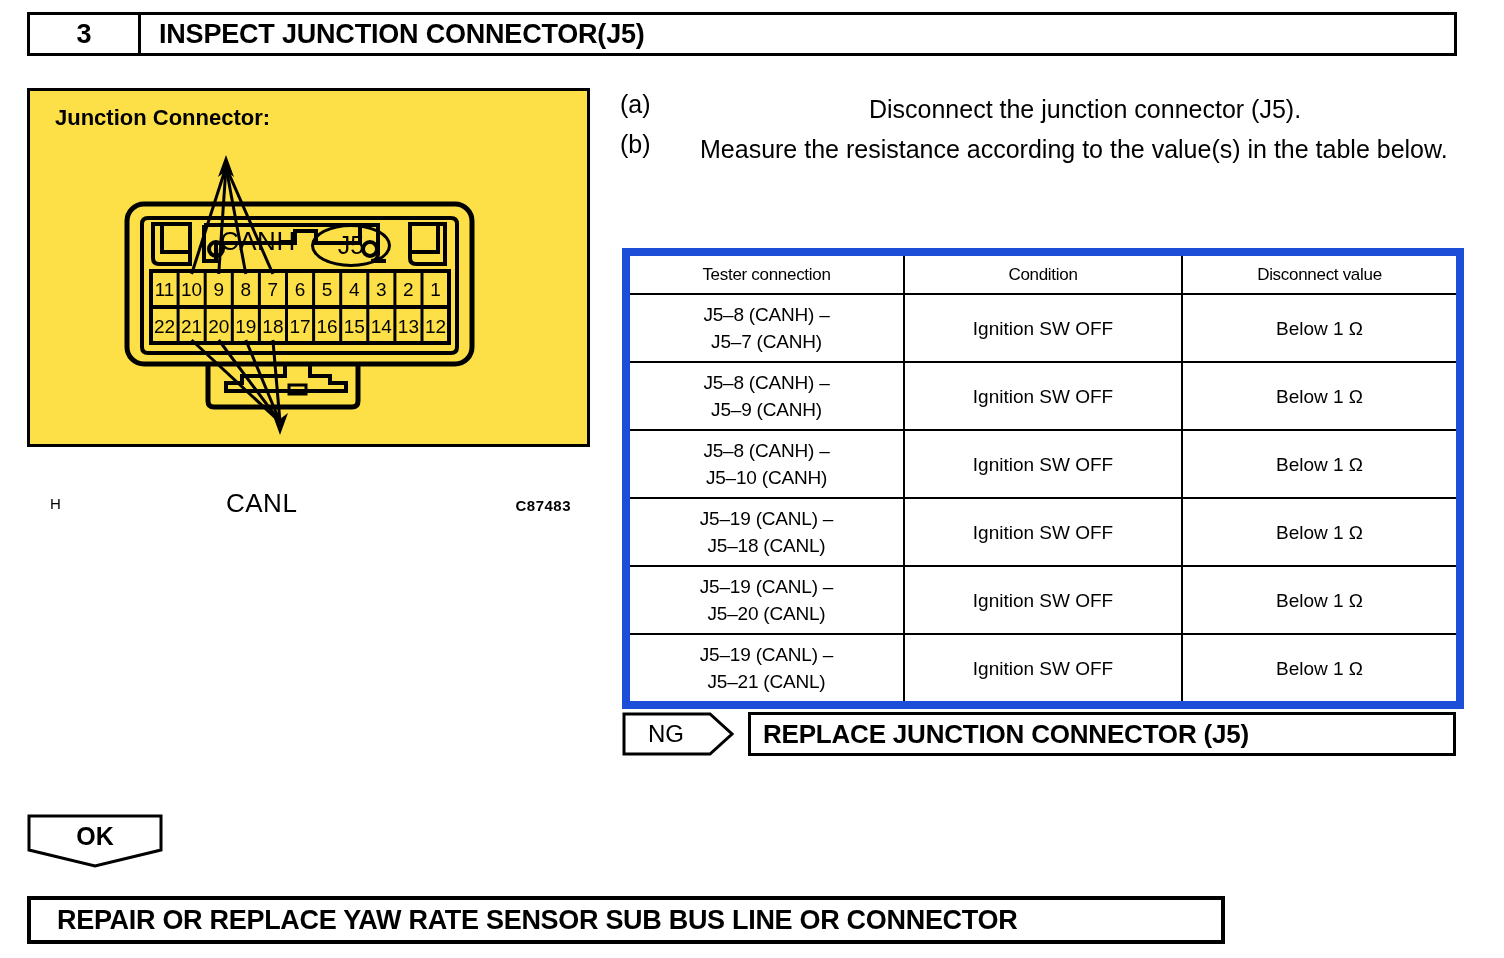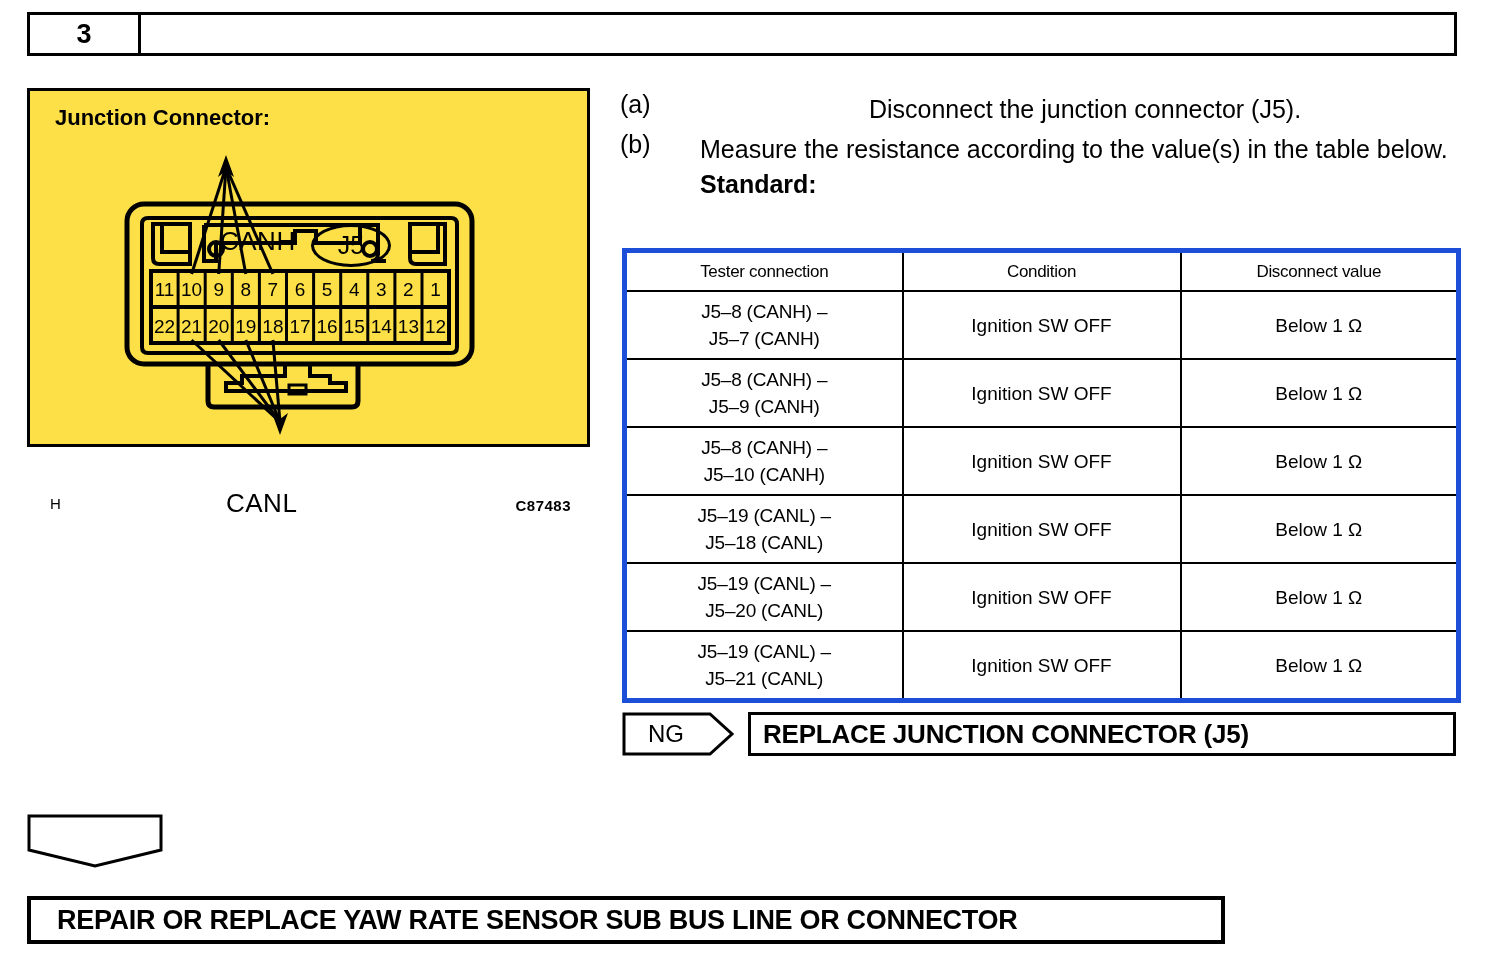--- a/index.html
+++ b/index.html
@@ -151,21 +151,21 @@
     margin-top: 1px;
   }
 
   
   #spec-table {
     position: absolute;
     left: 622px;
     top: 248px;
     width: 834px;
     border-collapse: collapse;
-    border: 5px solid #1d4ed8;
+    border: 8px solid #1d4ed8;
     table-layout: fixed;
     background: #fff;
   }
   #spec-table col.c1 { width: 278px; }
   #spec-table col.c2 { width: 278px; }
   #spec-table col.c3 { width: 278px; }
   #spec-table th,
   #spec-table td {
     border: 2px solid #000;
     text-align: center;
@@ -263,20 +263,21 @@
     font-size: 27px;
     font-weight: bold;
     letter-spacing: -0.3px;
   }
 </style>
 </head>
 <body>
 
 <div id="step-header">
   <div id="step-number-cell">3</div>
+  <div id="step-title-cell">INSPECT JUNCTION CONNECTOR(J5)</div>
 </div>
 
 <div id="figure-box">
 
   <div id="figure-caption">Junction Connector:</div>
 
   <div id="canh-label">CANH</div>
   <div id="j5-bubble">J5</div>
   <div id="canl-label">CANL</div>
 
@@ -370,21 +371,20 @@
 
 <div id="instructions">
   <div class="instr-row">
     <div class="instr-marker">(a)</div>
     <div class="instr-text nojust">Disconnect the junction connector (J5).</div>
   </div>
   <div class="instr-row">
     <div class="instr-marker">(b)</div>
     <div class="instr-text">Measure the resistance according to the value(s) in the table below.</div>
   </div>
-  <div id="standard-label">Standard:</div>
 </div>
 
 <table id="spec-table">
   <colgroup>
     <col class="c1">
       <col class="c2">
       <col class="c3">
   </colgroup>
   <thead>
     <tr>
@@ -452,15 +452,16 @@
     </svg>
     <div id="ng-tag-label">NG</div>
   </div>
   <div id="ng-action">REPLACE JUNCTION CONNECTOR (J5)</div>
 </div>
 
 <div id="ok-tag">
   <svg width="136" height="54" viewBox="0 0 136 54">
     <polygon points="2,2 134,2 134,36 68,52 2,36" fill="#fff" stroke="#000" stroke-width="3"></polygon>
   </svg>
+  <div id="ok-tag-label">OK</div>
 </div>
 
 <div id="final-banner">REPAIR OR REPLACE YAW RATE SENSOR SUB BUS LINE OR CONNECTOR</div>
 
 </body></html>

